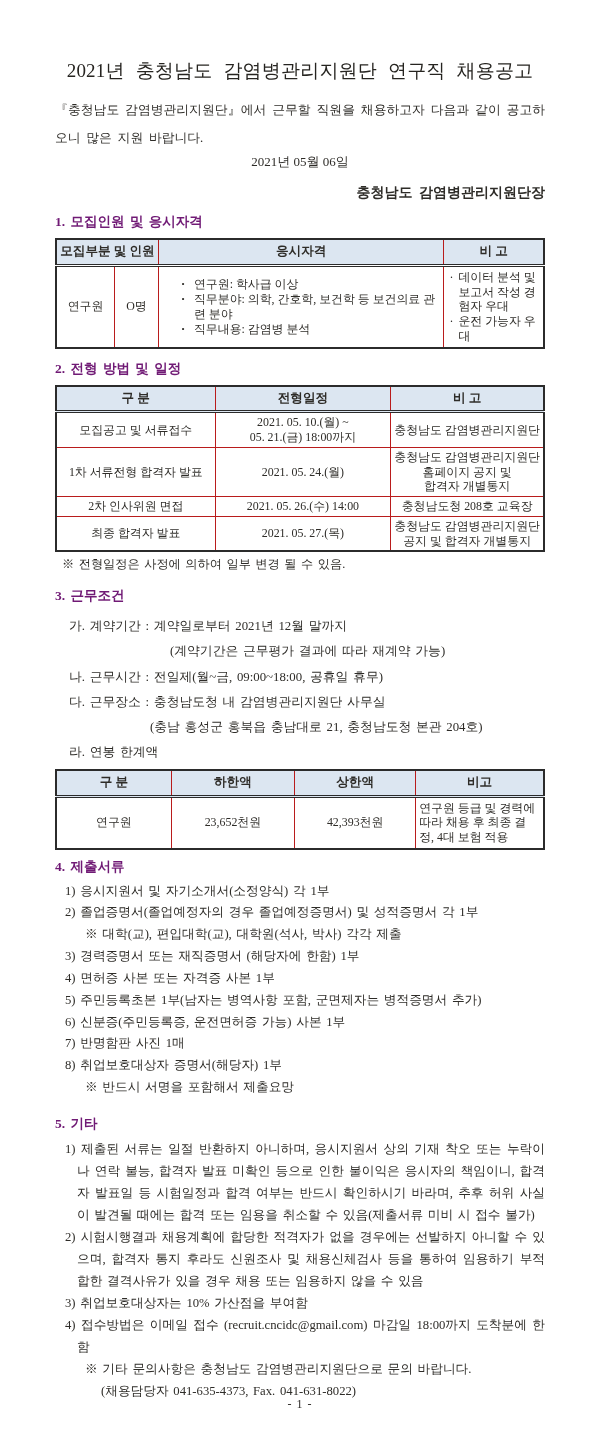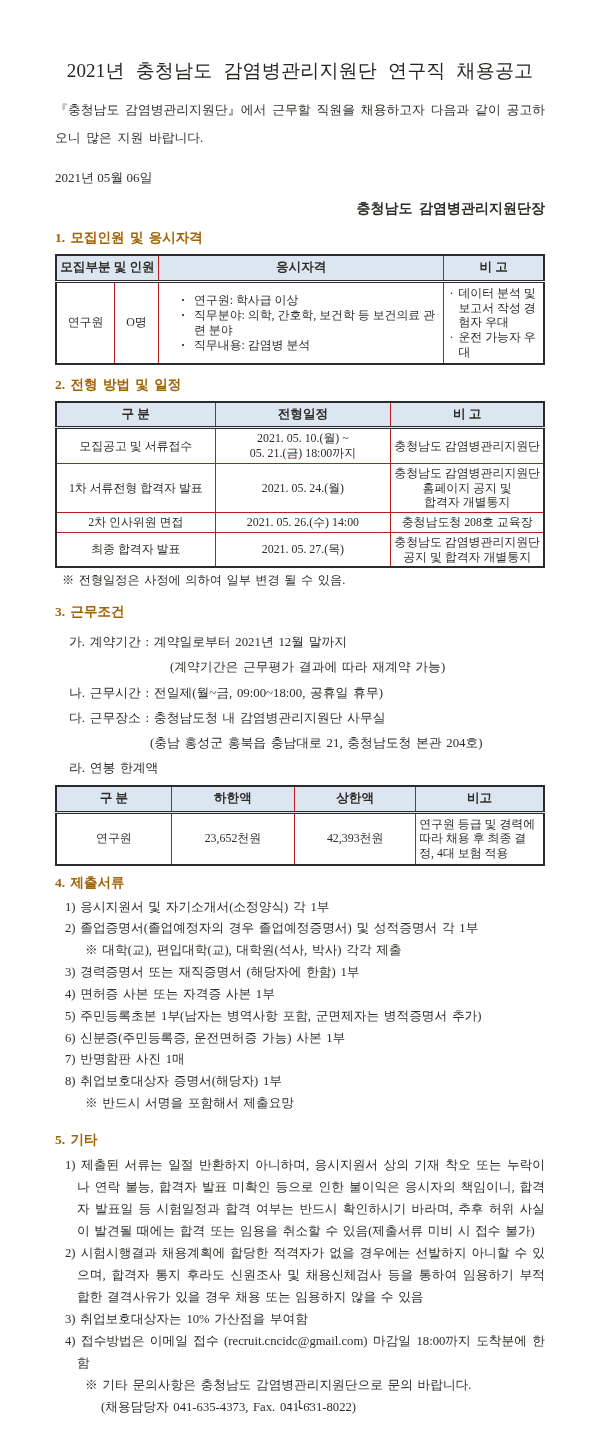--- a/index.html
+++ b/index.html
@@ -6,24 +6,24 @@
   html,body { background:#ffffff; }
   body {
     width:600px; height:1429px; overflow:hidden; position:relative;
     font-family:"Liberation Serif","DejaVu Serif",serif;
     color:#2e2c28;
   }
   .page { padding:58px 55px 0 55px; height:100%; position:relative; }
 
   .title { font-size:19px; font-weight:normal; text-align:center; word-spacing:6px; letter-spacing:0.2px; color:#262420; }
   .intro { margin-top:13px; font-size:12.8px; line-height:2.16; text-align:justify; word-spacing:2.5px; }
-  .date-line { margin-top:17px; font-size:13px; }
+  .date-line { margin-top:1px; text-align:center; font-size:13px; }
   .signer-line { margin-top:13px; text-align:right; font-size:14px; font-weight:bold; word-spacing:3px; }
 
-  .sec-heading { font-weight:bold; font-size:13.5px; word-spacing:2px; color:#a16207; }
+  .sec-heading { font-weight:bold; font-size:13.5px; word-spacing:2px; color:#701a75; }
   .h1 { margin-top:11px; }
   .h2 { margin-top:11px; }
   .h3 { margin-top:14px; }
   .h4 { margin-top:8px; }
   .h5 { margin-top:16px; }
 
   table { width:100%; border-collapse:collapse; table-layout:fixed; border:2px solid #2b2b2b; }
   .tbl { margin-top:7px; }
   th,td { border:1px solid #b91c1c; font-size:11.9px; line-height:1.24; text-align:center; vertical-align:middle; }
   th { background:#dce6f1; font-weight:bold; font-size:12.6px; padding:4px 2px; border-bottom:3px double #2b2b2b; }

